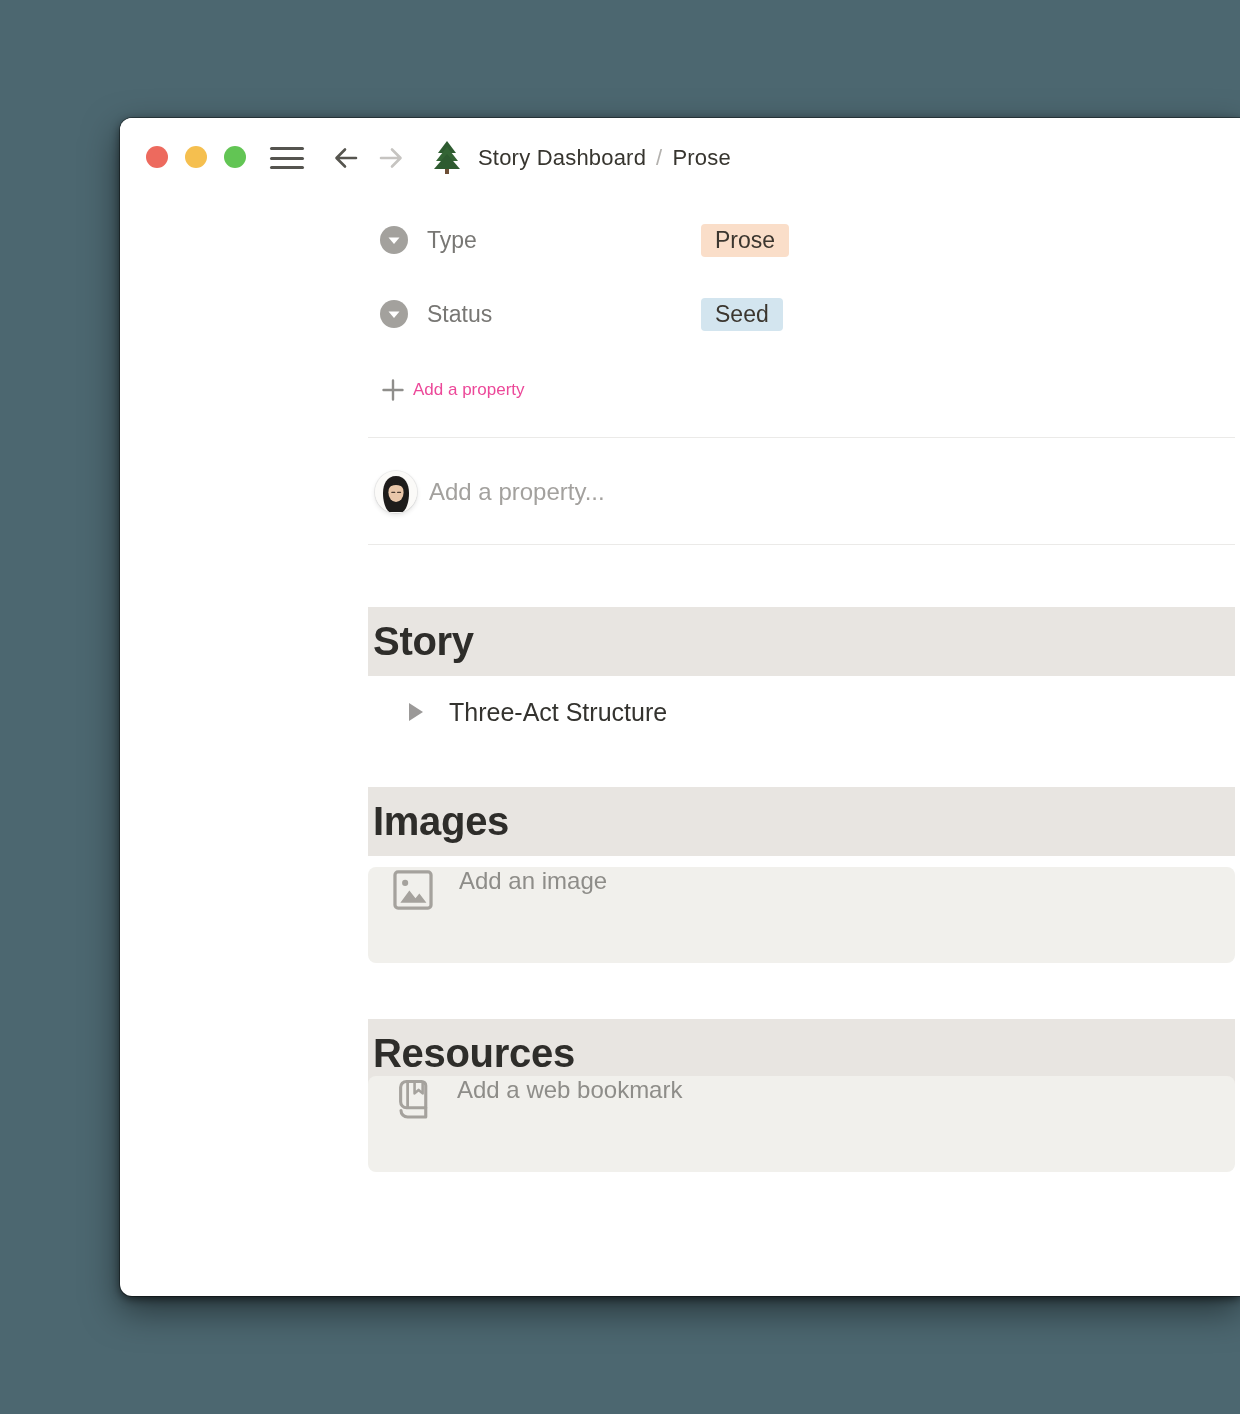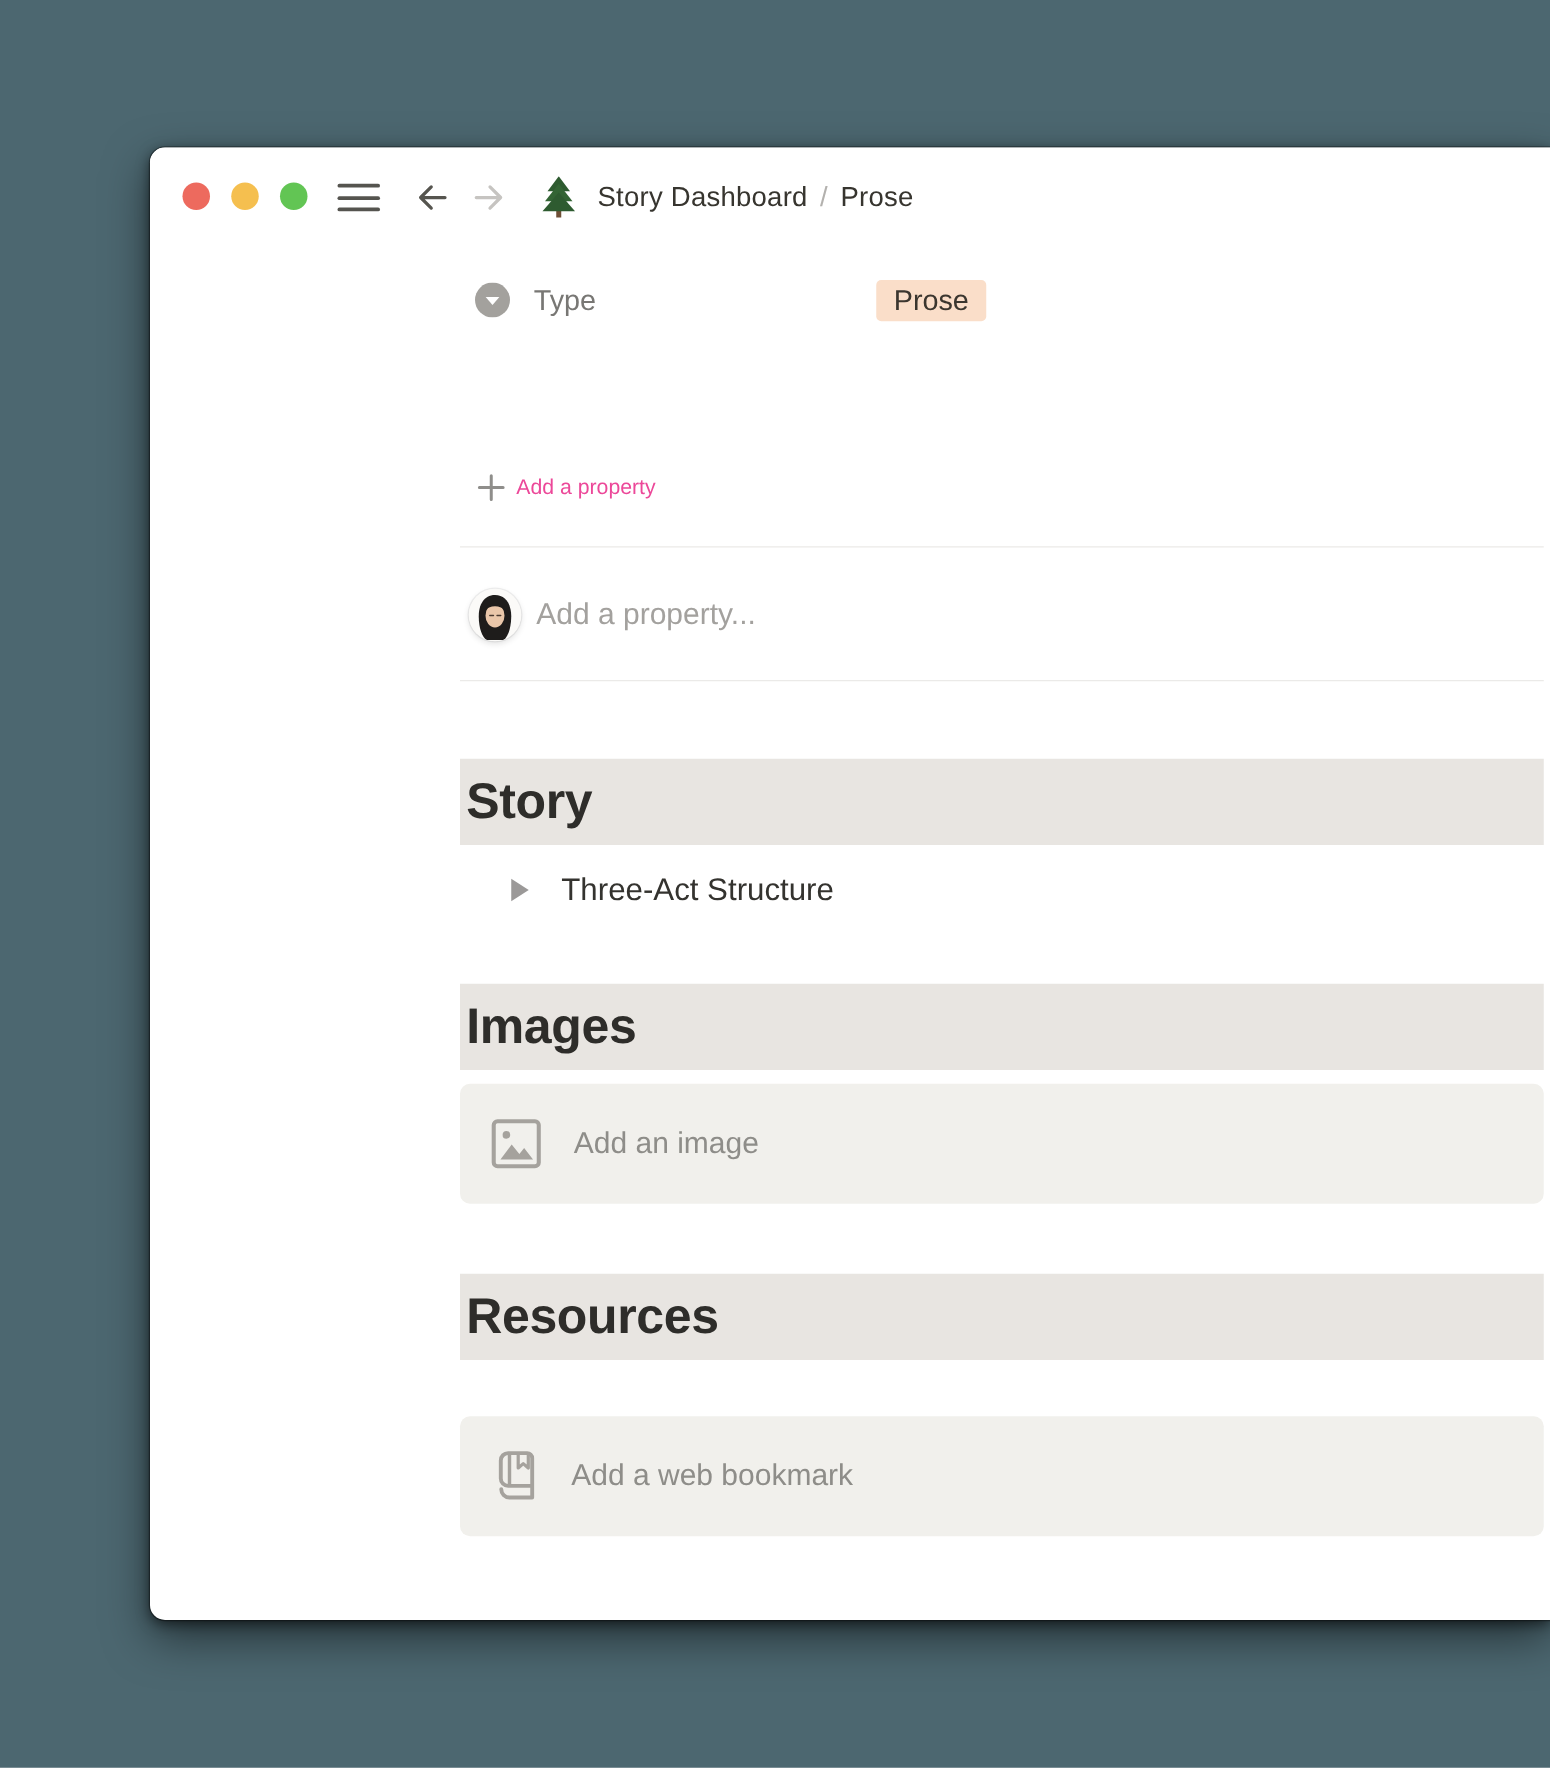--- a/index.html
+++ b/index.html
@@ -60,23 +60,23 @@
     font-size:40px; font-weight:700; color:#2E2D2A; letter-spacing:-0.3px; }
   .band-story     { top:489px; }
   .band-images    { top:669px; }
   .band-resources { top:901px; }
   
   .toggle-row { position:absolute; left:265px; top:576px; height:36px; display:flex; align-items:center; cursor:pointer;padding-left:24px; }
   .tri { width:0; height:0; border-left:14px solid #9B9998; border-top:9px solid transparent; border-bottom:9px solid transparent; }
   .toggle-label { margin-left:26px; font-size:25px; color:#34332F; }
   
   .ph-block { position:absolute; left:248px; width:867px; height:96px; background:#F1F0EC;
-    border-radius:8px; display:flex; align-items:center; padding-left:22px; cursor:pointer; }
+    border-radius:8px; display:flex; padding-left:22px; cursor:pointer; }
   .ph-image    { top:749px; }
-  .ph-bookmark { top:1015px; }
+  .ph-bookmark { top:958px; }
   .ph-block svg { flex:0 0 auto; }
   .ph-label { margin-left:23px; font-size:24px; color:#8E8D89; }
 </style>
 </head>
 <body>
 
 <div class="window">
 
   <div class="titlebar">
     <div class="traffic">
@@ -109,20 +109,28 @@
 
   <div class="prop-row row-type">
     <svg class="prop-circle" viewBox="0 0 28 28">
       <circle cx="14" cy="14" r="14" fill="#A3A19D"></circle>
       <polygon points="8.5,11.5 19.5,11.5 14,18" fill="#FFFFFF"></polygon>
     </svg>
     <span class="prop-name">Type</span>
     <span class="tag" style="background:#FADEC9">Prose</span>
   </div>
 
+  <div class="prop-row row-status">
+    <svg class="prop-circle" viewBox="0 0 28 28">
+      <circle cx="14" cy="14" r="14" fill="#A3A19D"></circle>
+      <polygon points="8.5,11.5 19.5,11.5 14,18" fill="#FFFFFF"></polygon>
+    </svg>
+    <span class="prop-name">Status</span>
+    <span class="tag" style="background:#D3E5EF">Seed</span>
+  </div>
 
   <div class="row-addprop">
     <svg class="plus-icon" viewBox="0 0 26 26">
       <path d="M13 3.5 V22.5 M3.5 13 H22.5" fill="none" stroke="#8F8E8B" stroke-width="2.4" stroke-linecap="round"></path>
     </svg>
     <span class="addprop-label">Add a property</span>
   </div>
 
   <div class="divider div-1"></div>
 

